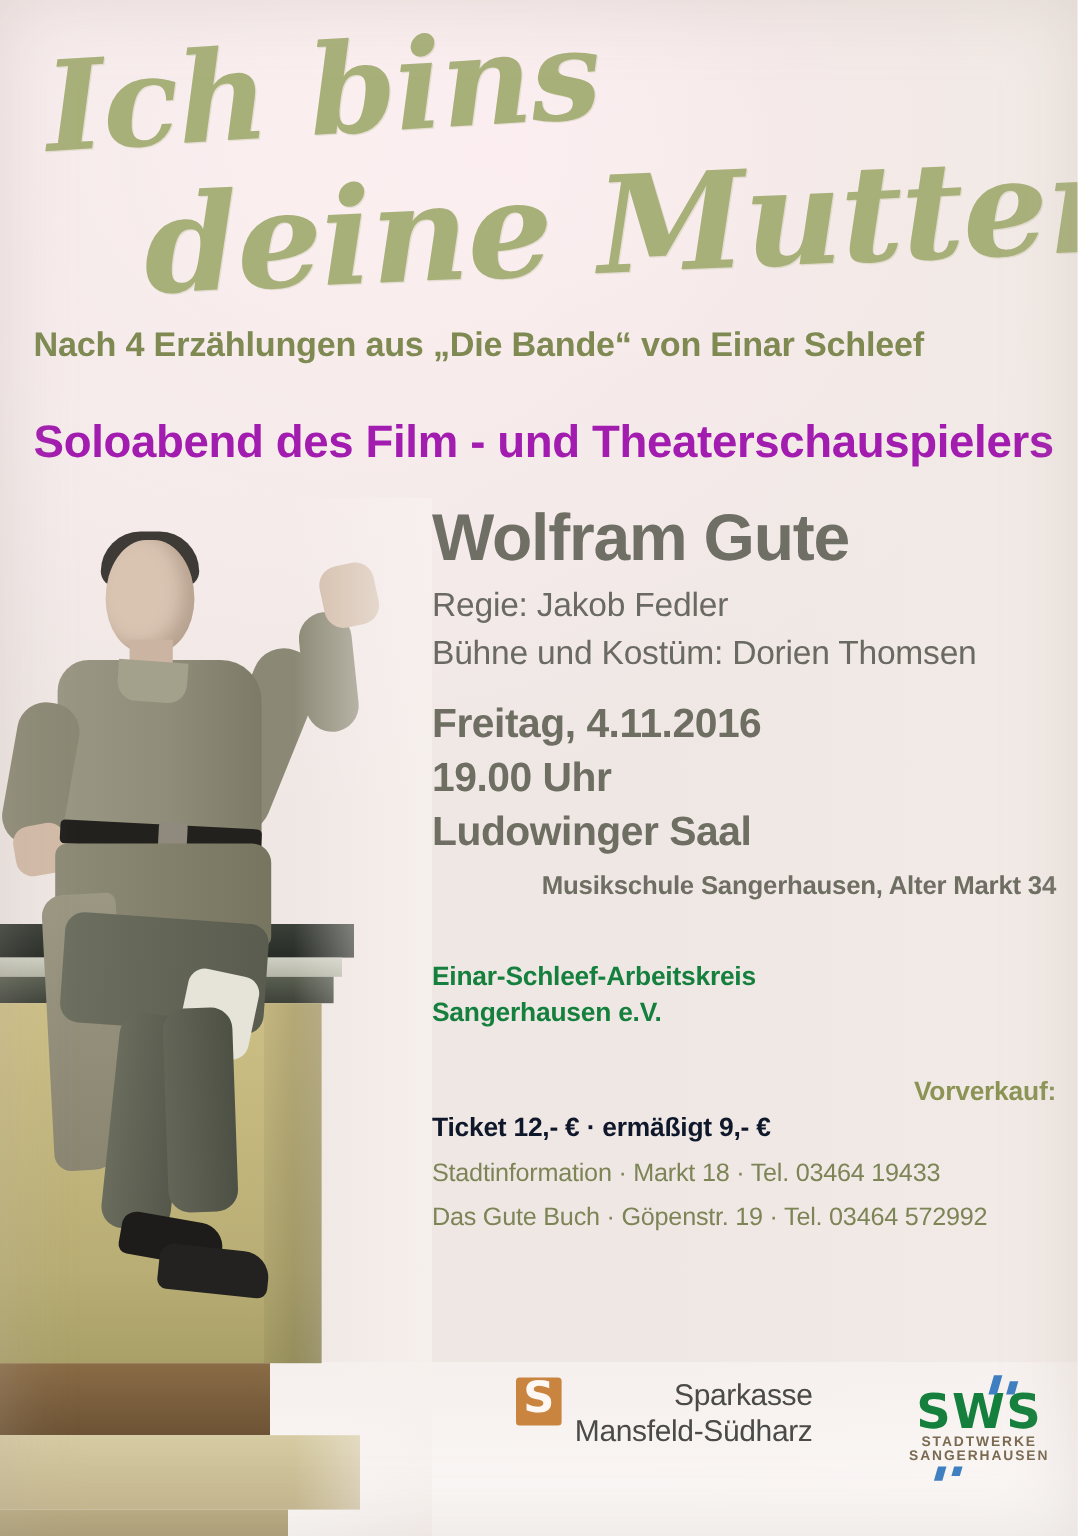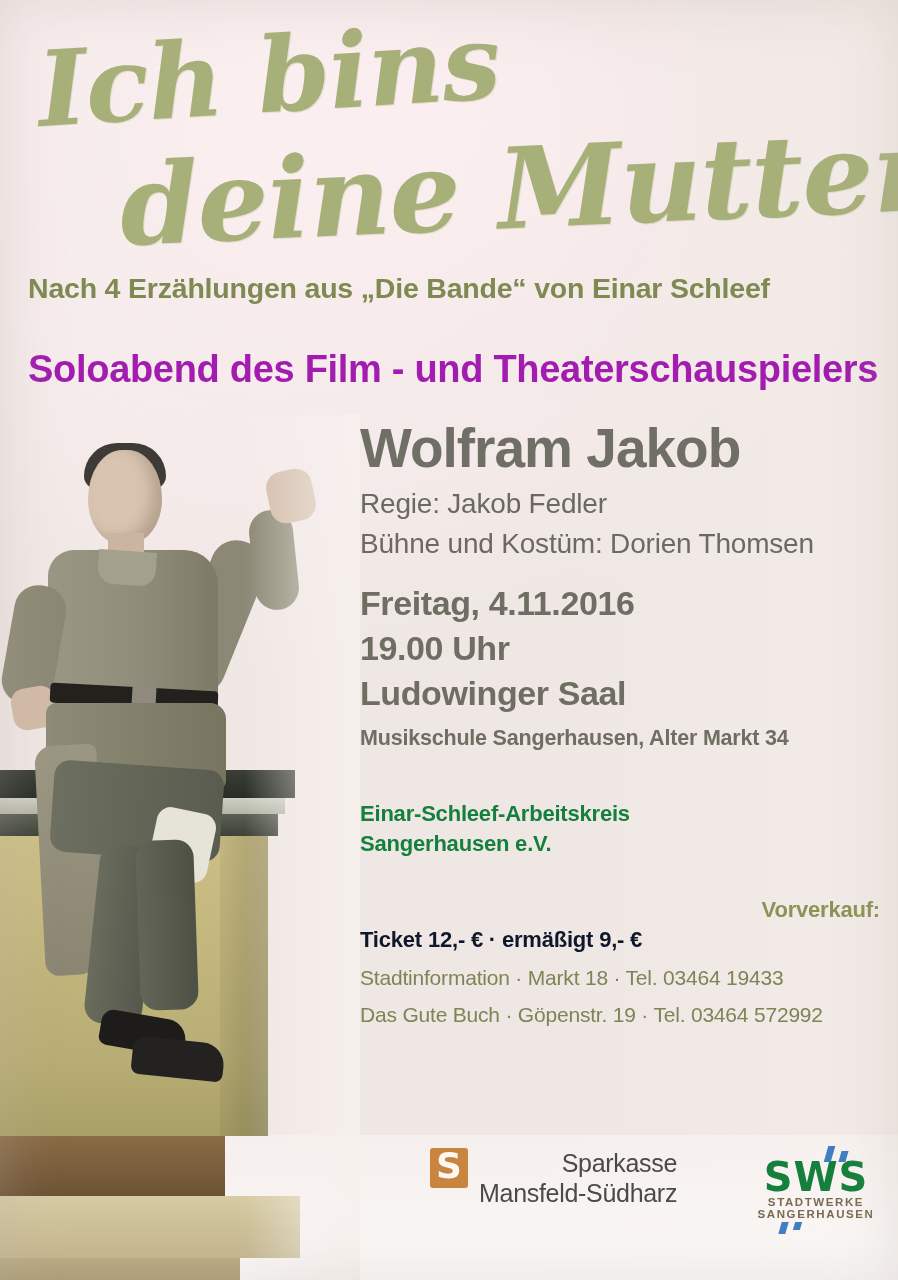--- a/index.html
+++ b/index.html
@@ -130,20 +130,21 @@
     color: #6e6e63;
     line-height: 1.32;
     letter-spacing: -0.4px;
   }
   .venue-sub {
     margin-top: 10px;
     font-size: 21.5px;
     font-weight: bold;
     color: #6e6e63;
     letter-spacing: -0.2px;
+    text-align: right;
   }
   .org {
     margin-top: 48px;
     font-size: 22px;
     font-weight: bold;
     color: #15803d;
     line-height: 1.38;
     letter-spacing: -0.2px;
   }
   .vorverkauf-title {
@@ -524,21 +525,21 @@
     <div class="photo-fade"></div>
   </div>
 
   <div class="headline head-1">Ich bins</div>
   <div class="headline head-2">deine Mutter</div>
 
   <div class="sub-1">Nach 4 Erzählungen aus „Die Bande“ von Einar Schleef</div>
   <div class="sub-2">Soloabend des Film - und Theaterschauspielers</div>
 
   <div class="col">
-    <div class="actor">Wolfram Jakob</div>
+    <div class="actor">Wolfram Gute</div>
     <div class="credit">Regie: Jakob Fedler</div>
     <div class="credit">Bühne und Kostüm: Dorien Thomsen</div>
 
     <div class="block-date">
       <div class="date-line">Freitag, 4.11.2016</div>
       <div class="date-line">19.00 Uhr</div>
       <div class="date-line">Ludowinger Saal</div>
       <div class="venue-sub">Musikschule Sangerhausen, Alter Markt 34</div>
     </div>
 

